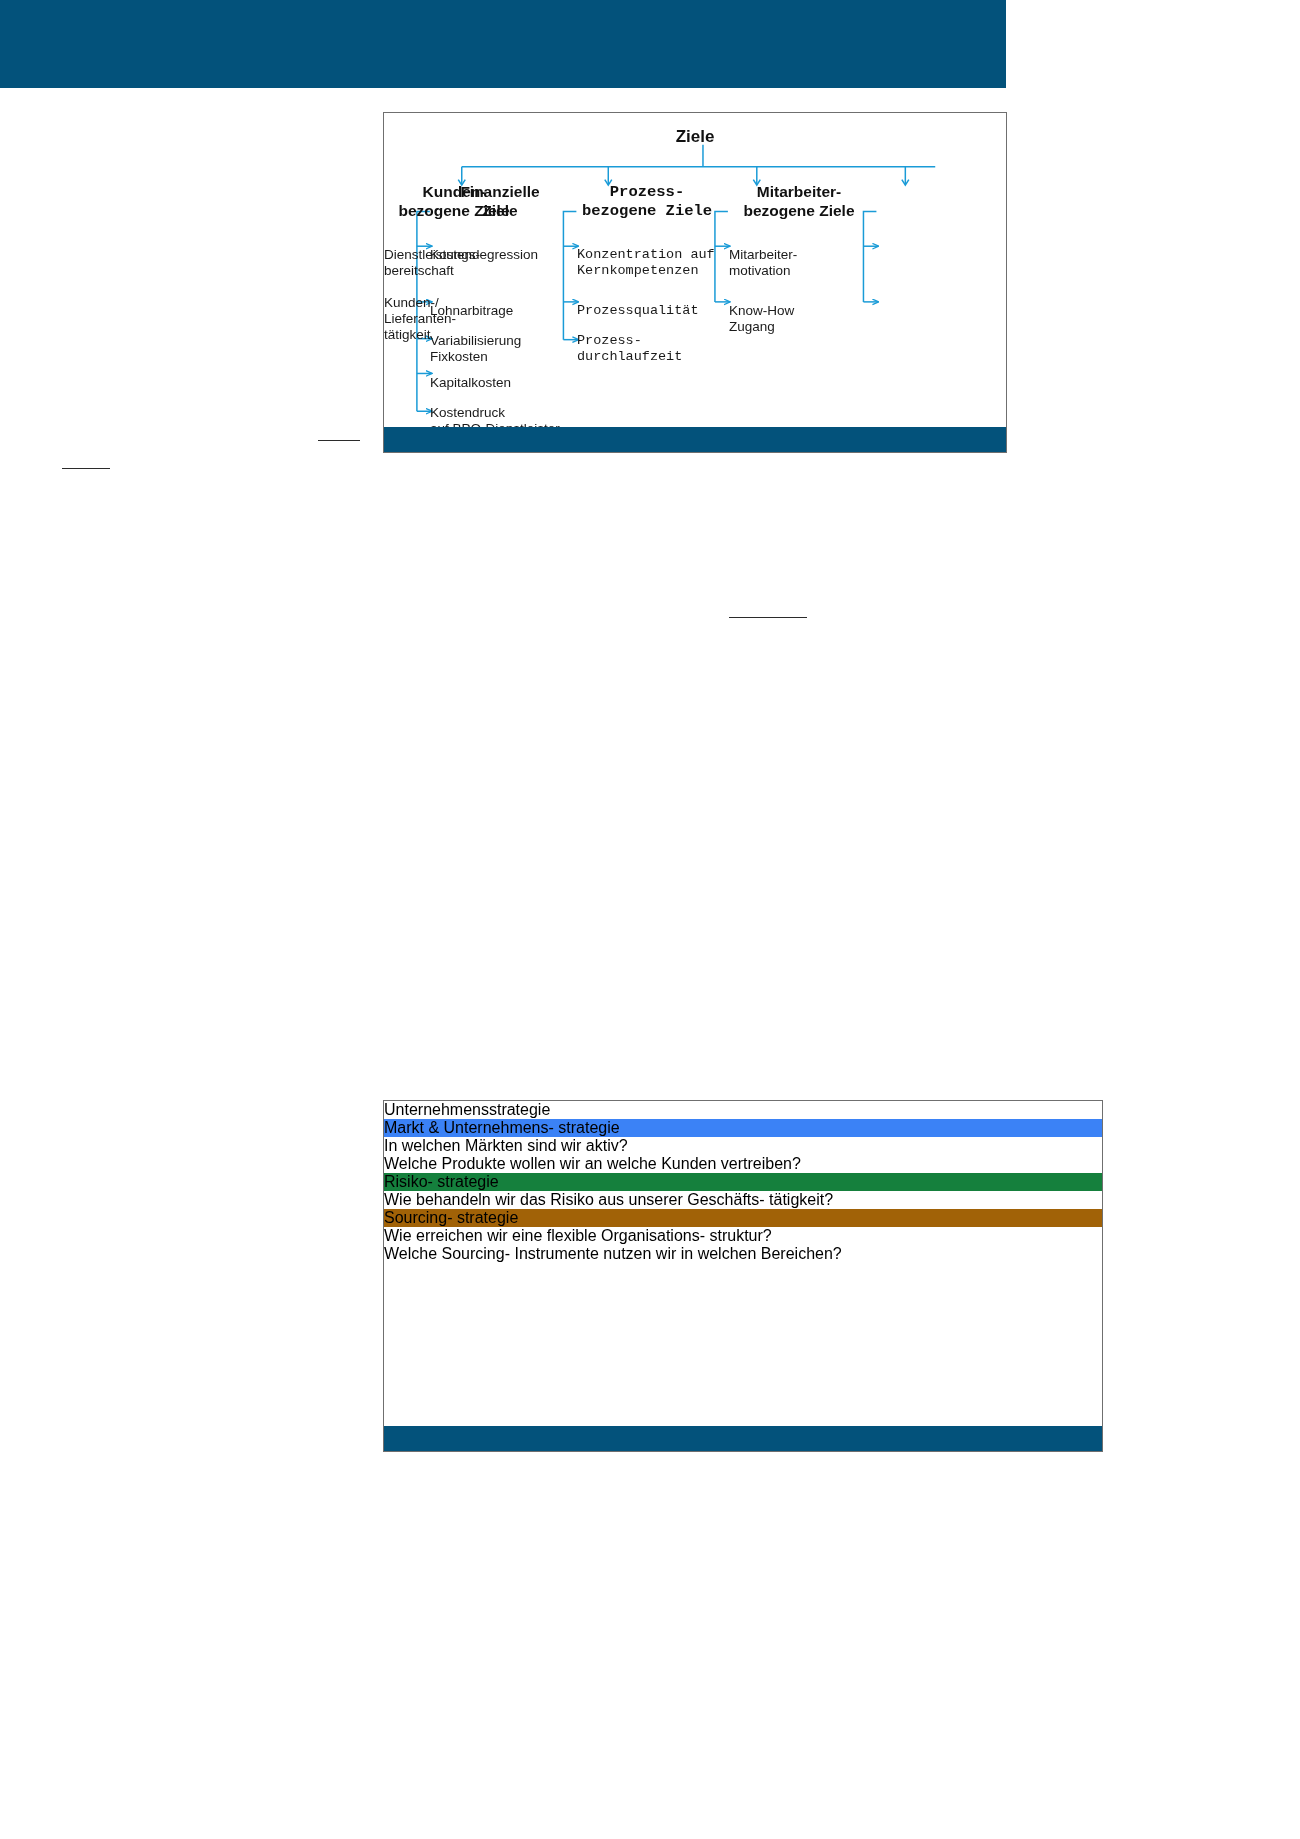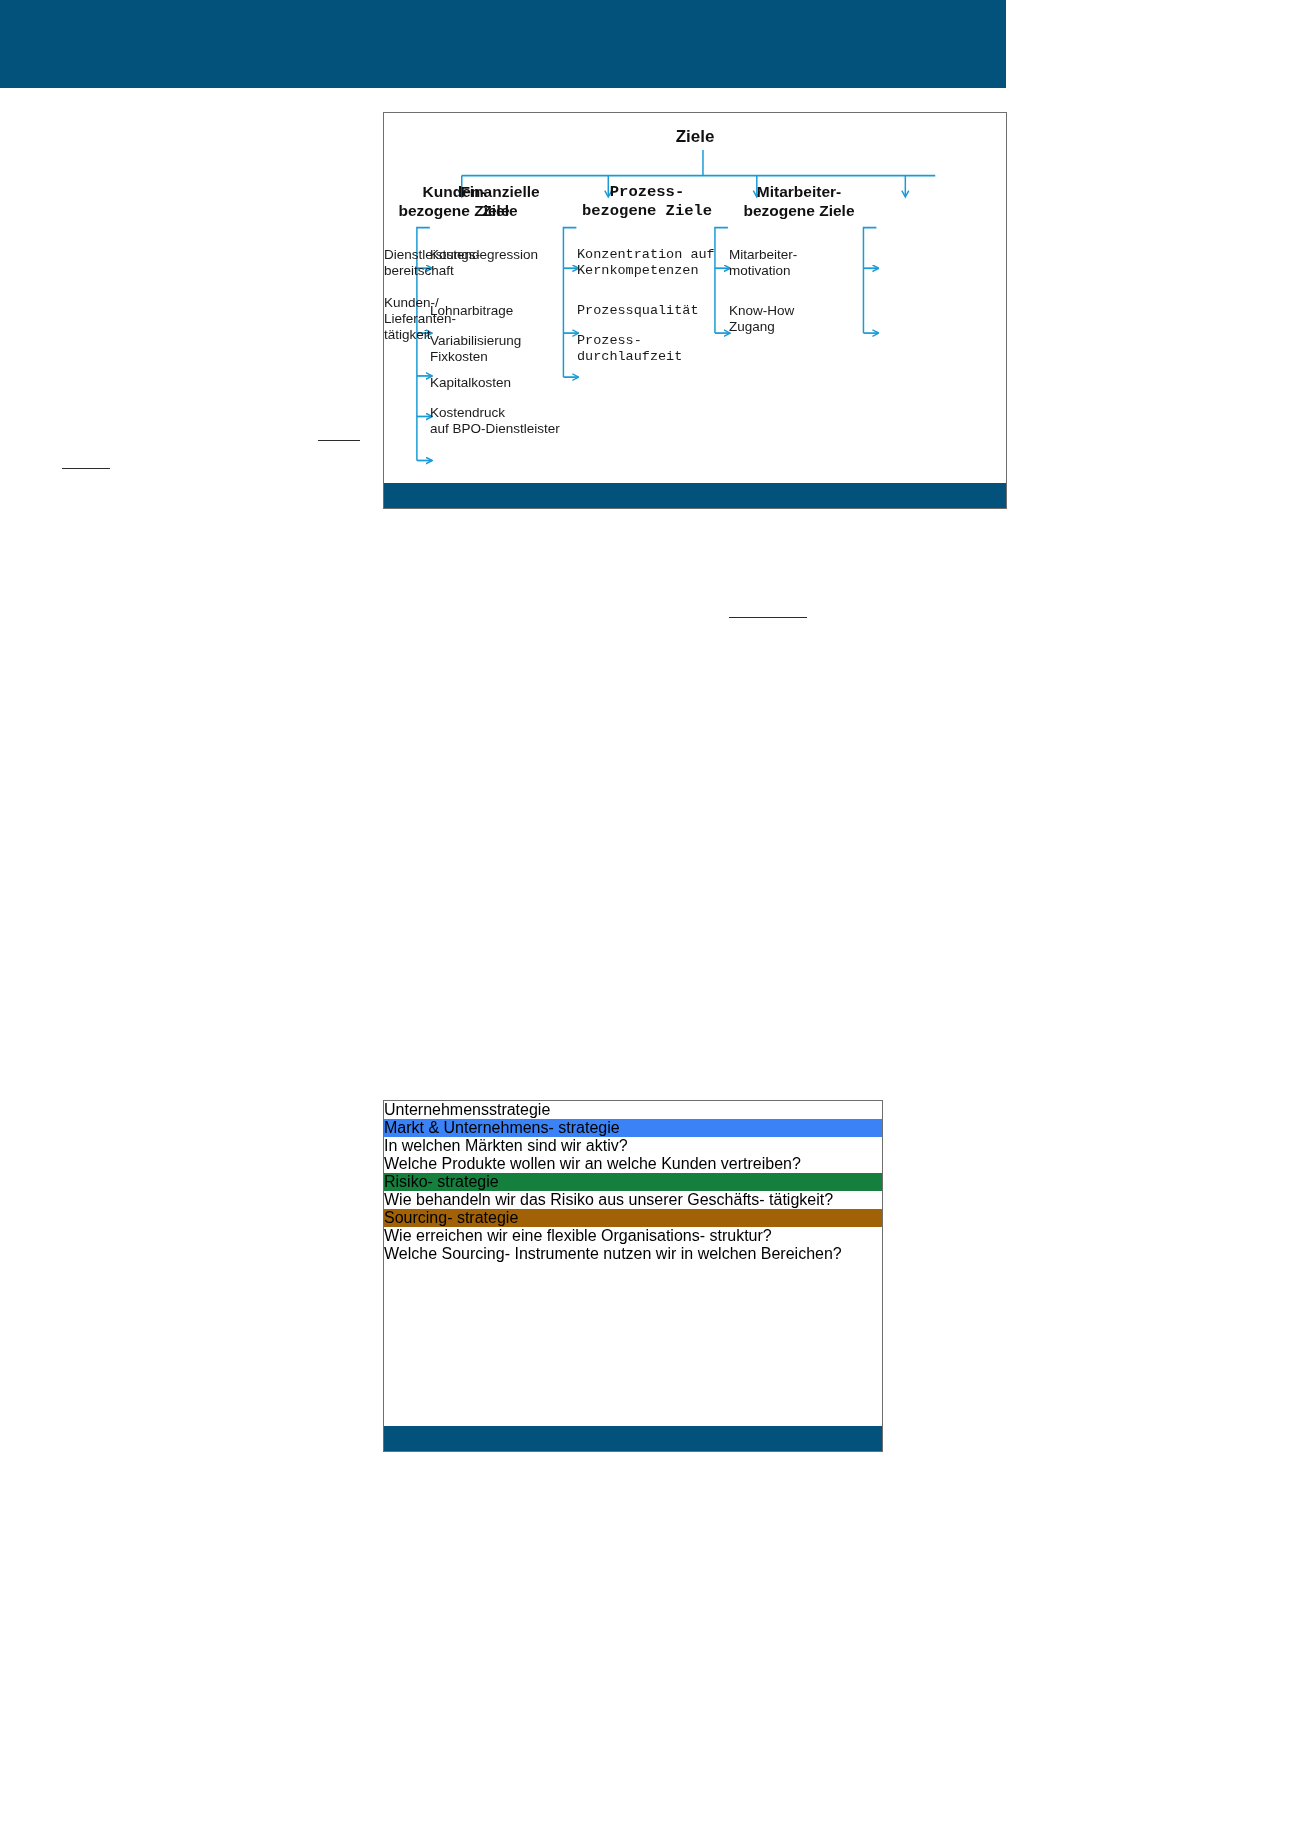--- a/index.html
+++ b/index.html
@@ -26,21 +26,21 @@
     position:absolute;
     border:1.5px solid #6f6f6f;
     background:#ffffff;
   }
   .figure-footer{
     position:absolute; left:0; bottom:0; width:100%;
     background:#03527b;
   }
 
   
-  #figure-ziele{ left:383px; top:112px; width:624px; height:397px; }
+  #figure-ziele{ left:383px; top:112px; width:624px; height:341px; }
   #figure-ziele .figure-footer{ height:25px; }
 
   #ziele-root{
     position:absolute; left:0; right:0; top:14px;
     text-align:center;
     font-weight:bold; font-size:17px; color:#111;
   }
 
   
   #ziele-svg{ position:absolute; left:0; top:0; width:100%; height:100%; pointer-events:none; }
@@ -208,21 +208,21 @@
 bereitschaft</div>
       <div class="goal-item" style="top:48px">Kunden-/
 Lieferanten-
 tätigkeit</div>
     </div>
   </div>
 
   <div class="figure-footer"></div>
 </div>
 
-<div class="figure-box" id="figure-strategy" style="left:383px; top:1100px; width:500px; height:352px;">
+<div class="figure-box" id="figure-strategy" style="left:383px; top:1100px; width:720px; height:352px;">
 
   <div id="strategy-head">
     <span>Unternehmensstrategie</span>
   </div>
 
   <div class="strategy-col" style="left:80px">
     <div class="sc-head" style="background:#3b82f6">Markt &amp;
 Unternehmens-
 strategie</div>
     <div class="sc-body">

